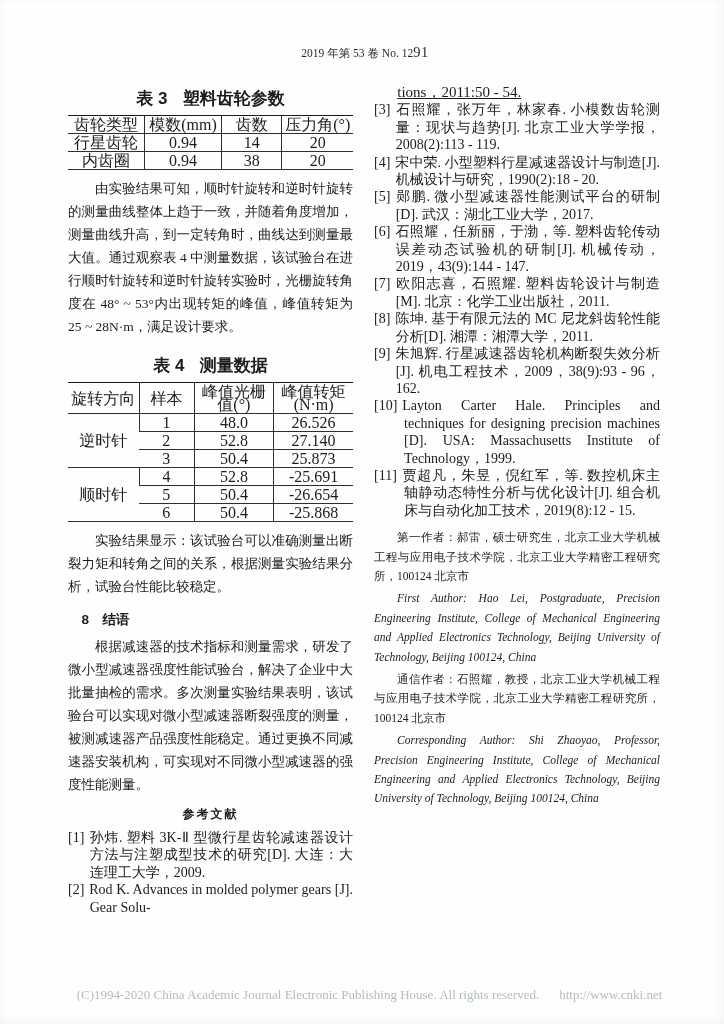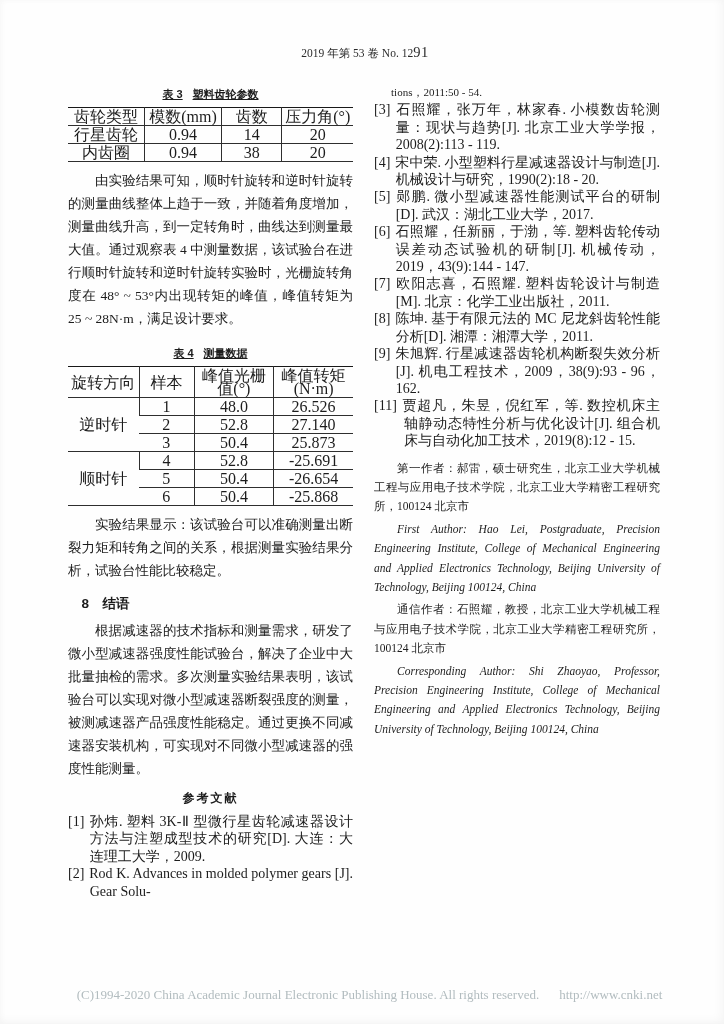--- a/index.html
+++ b/index.html
@@ -19,24 +19,23 @@
   }
   .page-num { font-size:14.5px; letter-spacing:0.5px; }
 
   
   .col { position:absolute; top:84px; }
   .col-left  { left:68px;  width:285px; }
   .col-right { left:374px; width:286px; }
 
   
   .tbl-caption {
-    text-align:center; font-weight:bold; font-size:11px;
+    text-align:center; font-weight:bold; font-size:17px;
     font-family:"Liberation Sans", sans-serif;
     margin:3px 0 5px;
-    text-decoration:underline;
   }
   .tbl-caption .cap-gap { display:inline-block; width:0.9em; }
 
   table.ptable {
     width:100%; border-collapse:collapse; table-layout:fixed;
     font-size:16px; line-height:13px;
     border-top:1.6px solid #181818; border-bottom:1.6px solid #181818;
   }
   table.ptable th, table.ptable td {
     border-bottom:1px solid #2e2e2e;
@@ -63,21 +62,21 @@
     text-align:center; font-family:"Liberation Sans", sans-serif;
     font-weight:bold; font-size:12px; letter-spacing:2px; margin:10px 0 6px;
   }
 
   .ref {
     font-size:14px; line-height:17.4px; text-align:justify;
     padding-left:1.55em; text-indent:-1.55em; margin:0;
   }
   .ref.wide { padding-left:2.15em; text-indent:-2.15em; }
   .ref .ref-label { margin-right:0.35em; }
-  .ref-cont { font-size:11px; line-height:17.4px; padding-left:1.55em; margin:0; }
+  .ref-cont { font-size:15px; line-height:17.4px; padding-left:1.55em; margin:0;text-decoration:underline; }
 
   .bio {
     font-size:11.5px; line-height:19.4px; text-align:justify;
     text-indent:2em; margin:3px 0 0;
   }
   .bio-first { margin-top:9px; }
   .bio-en { font-style:italic; }
 
   
   .page-footer {
@@ -215,20 +214,23 @@
     <div class="ref">
       <span class="ref-label">[7]</span><span>欧阳志喜，石照耀. 塑料齿轮设计与制造[M]. 北京：化学工业出版社，2011.</span>
     </div>
     <div class="ref">
       <span class="ref-label">[8]</span><span>陈坤. 基于有限元法的 MC 尼龙斜齿轮性能分析[D]. 湘潭：湘潭大学，2011.</span>
     </div>
     <div class="ref">
       <span class="ref-label">[9]</span><span>朱旭辉. 行星减速器齿轮机构断裂失效分析[J]. 机电工程技术，2009，38(9):93 - 96，162.</span>
     </div>
     <div class="ref wide">
+      <span class="ref-label">[10]</span><span>Layton Carter Hale. Principles and techniques for designing precision machines [D]. USA: Massachusetts Institute of Technology，1999.</span>
+    </div>
+    <div class="ref wide">
       <span class="ref-label">[11]</span><span>贾超凡，朱昱，倪红军，等. 数控机床主轴静动态特性分析与优化设计[J]. 组合机床与自动化加工技术，2019(8):12 - 15.</span>
     </div>
 
     <p class="bio bio-first">第一作者：郝雷，硕士研究生，北京工业大学机械工程与应用电子技术学院，北京工业大学精密工程研究所，100124 北京市</p>
     <p class="bio bio-en">First Author: Hao Lei, Postgraduate, Precision Engineering Institute, College of Mechanical Engineering and Applied Electronics Technology, Beijing University of Technology, Beijing 100124, China</p>
     <p class="bio">通信作者：石照耀，教授，北京工业大学机械工程与应用电子技术学院，北京工业大学精密工程研究所，100124 北京市</p>
     <p class="bio bio-en">Corresponding Author: Shi Zhaoyao, Professor, Precision Engineering Institute, College of Mechanical Engineering and Applied Electronics Technology, Beijing University of Technology, Beijing 100124, China</p>
   </div>
 
   <div class="page-footer">

